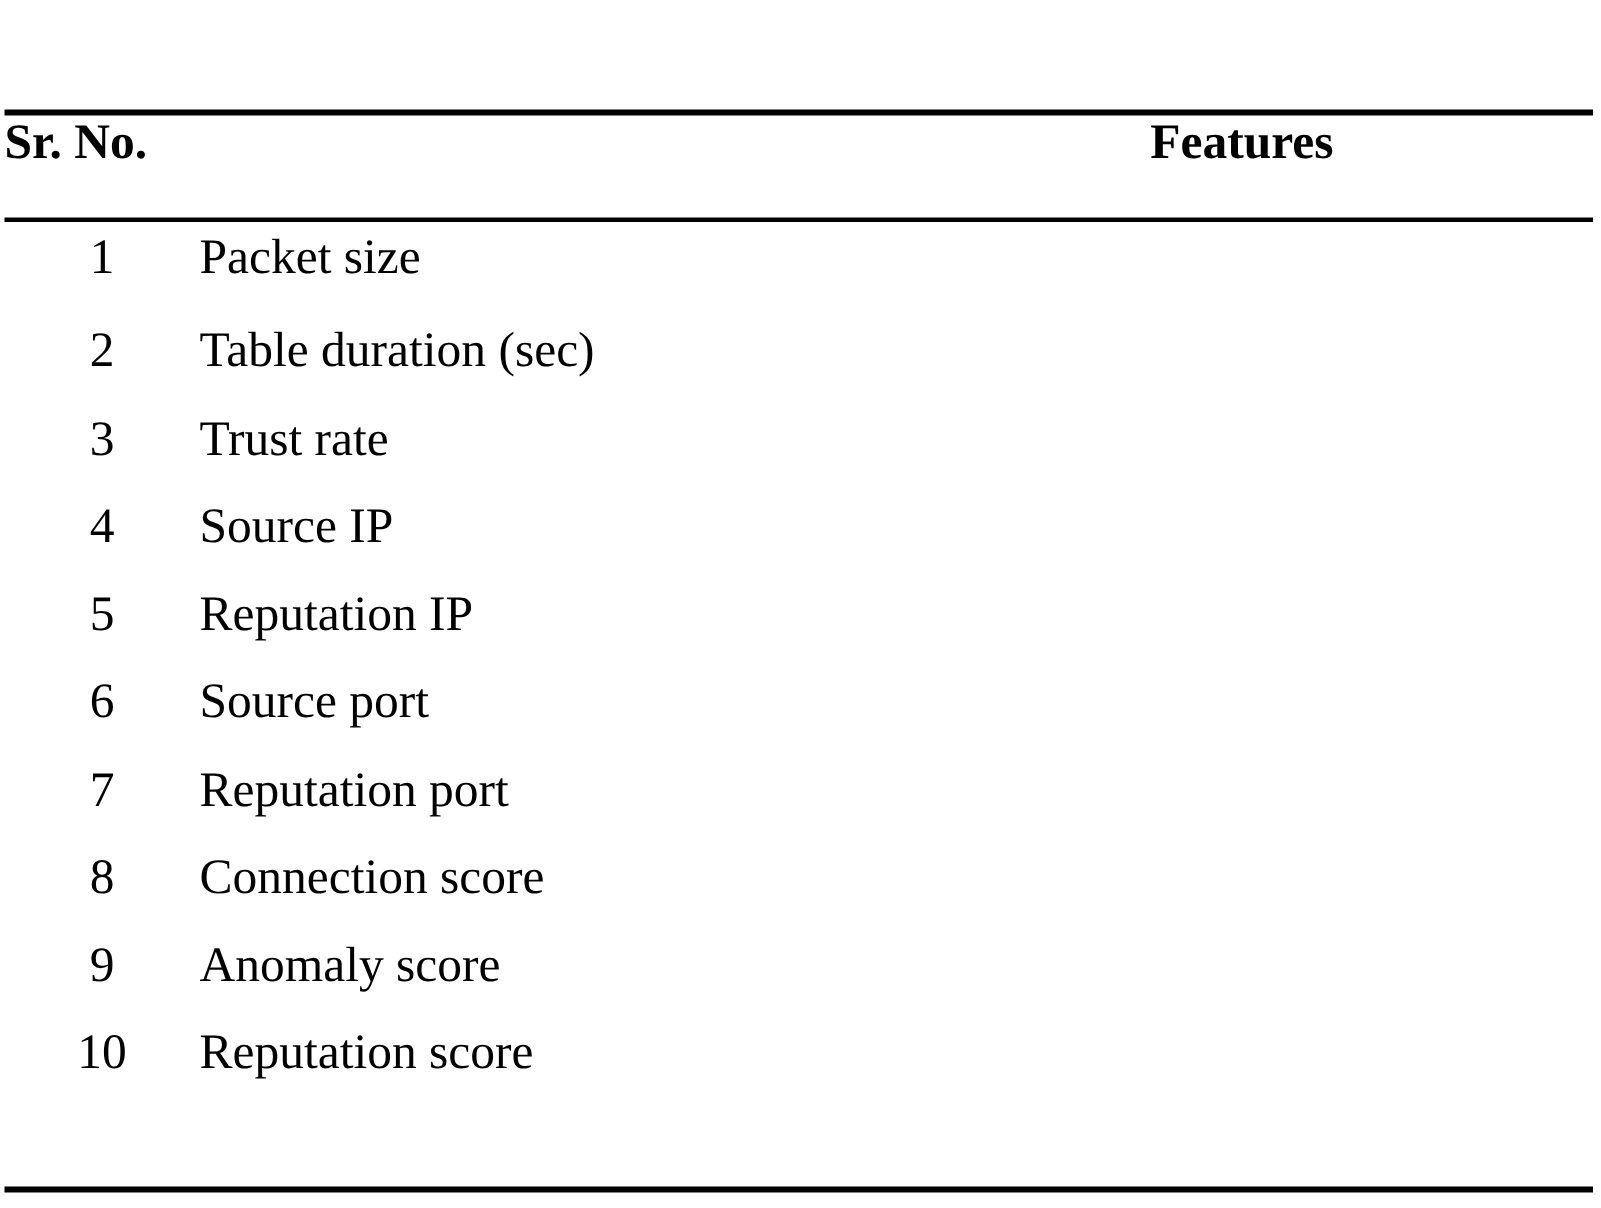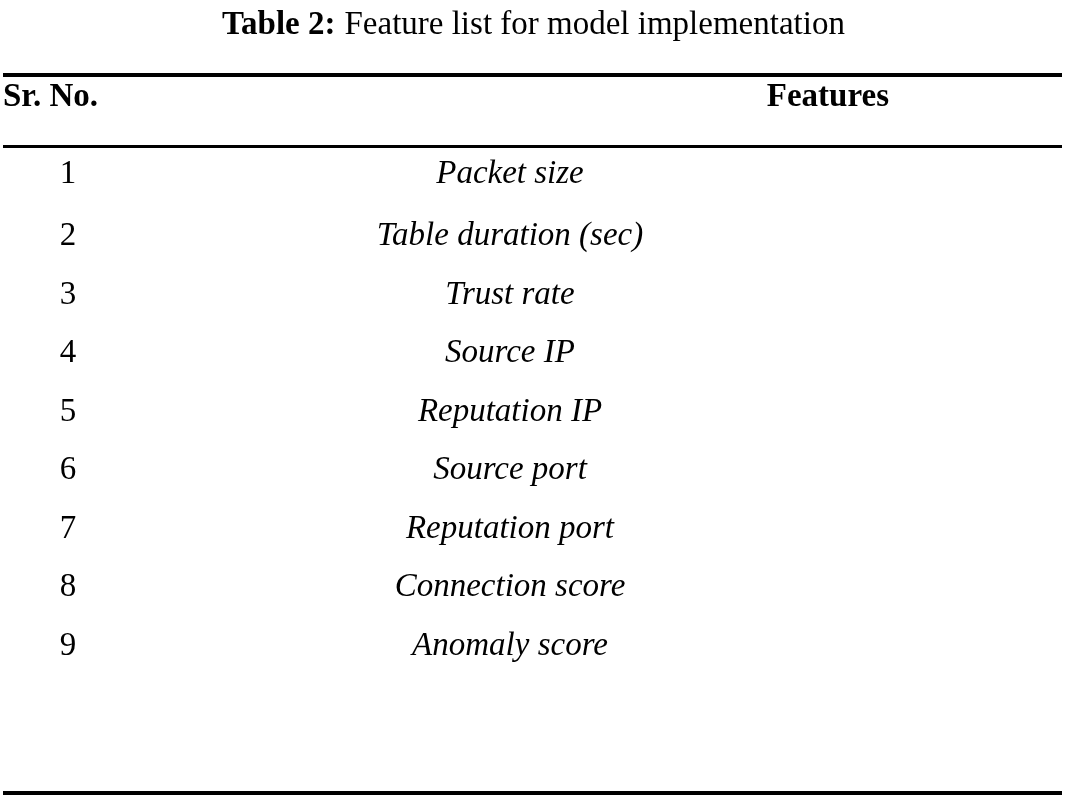--- a/index.html
+++ b/index.html
@@ -89,38 +89,33 @@
     padding-right: 173px;
   }
 
   
   td.cell-sr {
     text-align: center;
     width: 130px;
     padding-right: 0px;
   }
   td.cell-feat {
-    text-align: center;
     padding-right: 175px;
-    font-style: italic;
   }
 
   tbody tr:first-child td {
     padding-top: 10px;
     height: 66px;
   }
 </style>
 </head>
 <body>
 
 <div class="page">
 
-  <div class="caption">
-    <span class="caption-label">Table 2:</span><span class="caption-gap"></span><span class="caption-text">Feature list for model implementation</span>
-  </div>
 
   <div class="rule rule-top"></div>
   <div class="rule rule-mid"></div>
   <div class="rule rule-bottom"></div>
 
   <table class="tbl">
     <thead>
       <tr>
         <th class="col-sr">Sr. No.</th>
         <th class="col-feat">Features</th>
@@ -156,16 +151,20 @@
           <td class="cell-feat">Reputation port</td>
         </tr>
         <tr>
           <td class="cell-sr">8</td>
           <td class="cell-feat">Connection score</td>
         </tr>
         <tr>
           <td class="cell-sr">9</td>
           <td class="cell-feat">Anomaly score</td>
         </tr>
+        <tr>
+          <td class="cell-sr">10</td>
+          <td class="cell-feat">Reputation score</td>
+        </tr>
       </tbody>
   </table>
 
 </div>
 
 </body></html>

